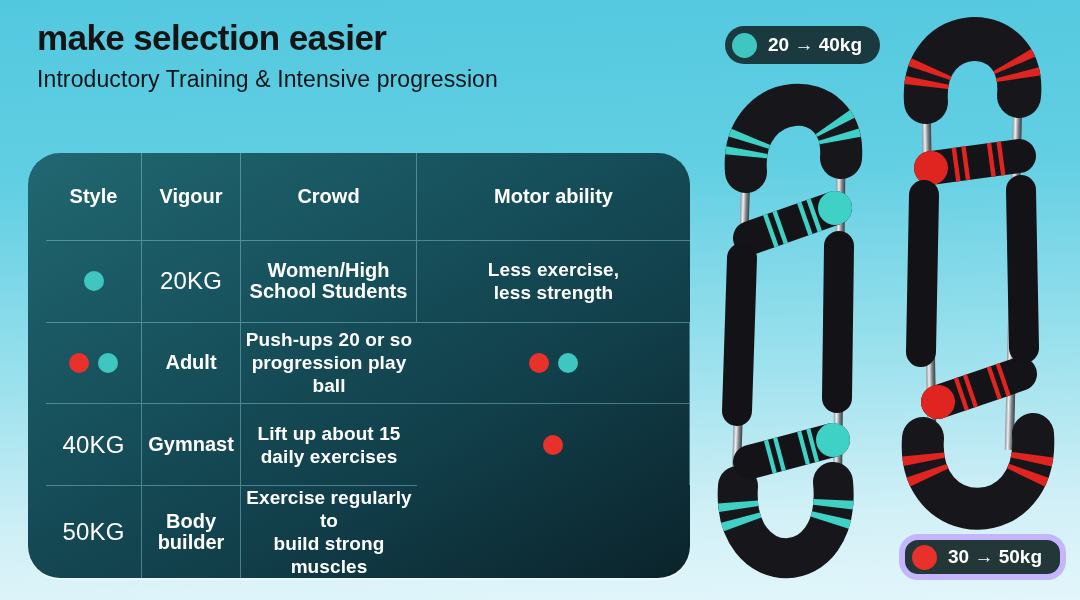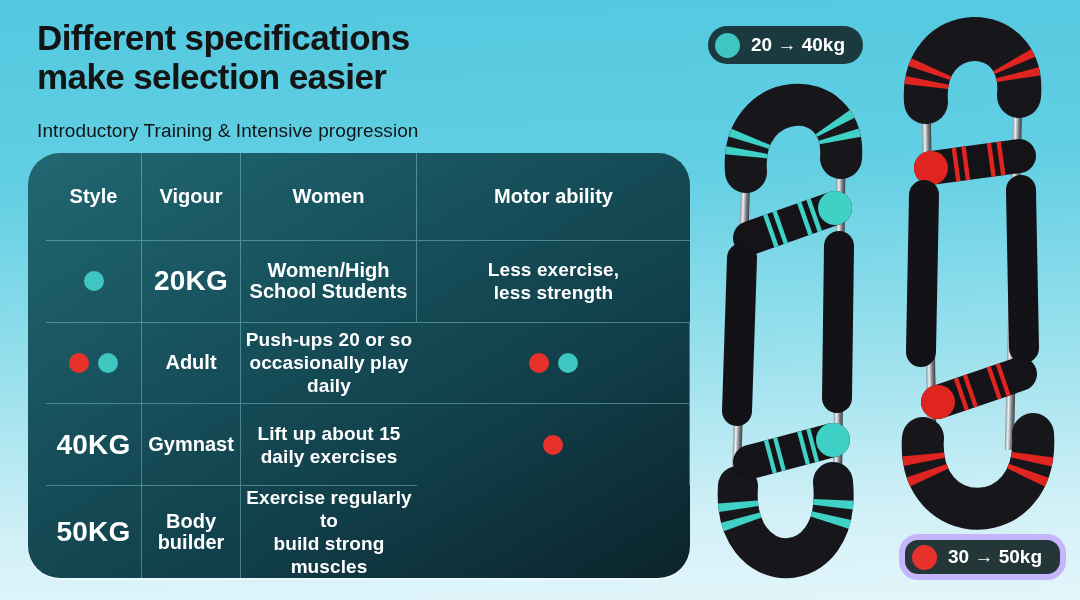--- a/index.html
+++ b/index.html
@@ -4,76 +4,75 @@
 <style>
   html,body{margin:0;padding:0;}
   body{
     width:1080px;height:600px;position:relative;overflow:hidden;
     font-family:"Liberation Sans", sans-serif;
     background:linear-gradient(178deg,#52C8DF 0%,#62CFE3 30%,#9FE2EE 62%,#D2F0F7 85%,#E2F6FB 100%);
   }
   .hero{position:absolute;left:37px;top:18px;}
   .hero-title{font-size:35px;line-height:39px;font-weight:800;color:#141414;letter-spacing:-0.6px;}
   .hero-title span{display:block;}
-  .hero-subtitle{margin-top:24px;font-size:19px;color:#101418;font-weight:400;letter-spacing:0.1px;}
+  .hero-subtitle{margin-top:9px;font-size:23px;color:#101418;font-weight:400;letter-spacing:0.1px;}
 
   .spec-table{
     position:absolute;left:28px;top:153px;width:644px;height:425px;
     border-radius:32px;overflow:hidden;
     background:linear-gradient(150deg,#216771 0%,#17525D 35%,#113F4A 65%,#0B232B 100%);
     box-shadow:0 2px 0 rgba(255,255,255,0.5);
     display:grid;
     grid-template-columns:96px 99px 176px 273px;
     grid-template-rows:87px 1fr 1fr 1fr 1fr;
     padding-left:18px;
   }
   .cell{
     display:flex;flex-direction:column;align-items:center;justify-content:center;
     color:#fff;text-align:center;
   }
   .br{border-right:1px solid rgba(150,220,226,0.42);}
   .bt{border-top:1px solid rgba(150,220,226,0.42);}
   .th{font-size:20px;font-weight:700;}
   .style-cell{flex-direction:row;gap:9px;}
   .dot{width:20px;height:20px;border-radius:50%;display:inline-block;}
-  .vigour{font-size:28px;font-weight:700;letter-spacing:0.2px;}
+  .vigour{font-size:24px;font-weight:400;letter-spacing:0.2px;}
   .crowd{font-size:20px;font-weight:700;line-height:21px;}
   .ability{font-size:19px;font-weight:700;line-height:23px;letter-spacing:0.1px;}
   .line{display:block;}
   .line:empty{display:none;}
 
   .badge{
     position:absolute;height:38px;border-radius:19px;
     display:flex;align-items:center;gap:11px;padding:0 18px 0 7px;
     color:#fff;font-size:19px;font-weight:700;white-space:nowrap;
   }
-  .badge-top{left:708px;top:26px;background:#1B3A40;}
+  .badge-top{left:725px;top:26px;background:#1B3A40;}
   .badge-bottom{left:899px;top:534px;background:#233638;border:6px solid #c4b5fd;height:34px;}
   .badge .bdot{width:25px;height:25px;border-radius:50%;flex:0 0 auto;}
 
   .product{position:absolute;}
   .product-left{left:683px;top:66px;}
   .product-right{left:878px;top:10px;}
 </style>
 </head>
 <body>
 
 <div class="hero">
   <div class="hero-title">
-    <span>Different specifications</span>
     <span>make selection easier</span>
   </div>
   <div class="hero-subtitle">Introductory Training &amp; Intensive progression</div>
 </div>
 
 <div class="spec-table">
 
   <div class="cell th br">Style</div>
   <div class="cell th br">Vigour</div>
-  <div class="cell th br">Women</div>
+  <div class="cell th br">Crowd</div>
   <div class="cell th">Motor ability</div>
 
   <div class="cell bt br style-cell">
       <span class="dot" style="background: rgb(63, 198, 192);"></span>
     </div>
   <div class="cell bt br vigour">20KG</div>
   <div class="cell bt br crowd">
     <span class="line">Women/High</span>
     <span class="line">School Students</span>
   </div>
@@ -85,21 +84,21 @@
   <div class="cell bt br style-cell">
       <span class="dot" style="background: rgb(232, 49, 43);"></span>
       <span class="dot" style="background: rgb(63, 198, 192);"></span>
     </div>
   <div class="cell bt br crowd">
     <span class="line">Adult</span>
 
   </div>
   <div class="cell bt ability">
     <span class="line">Push-ups 20 or so</span>
-    <span class="line">occasionally play daily</span>
+    <span class="line">progression play ball</span>
   </div>
 
   <div class="cell bt br style-cell">
       <span class="dot" style="background: rgb(232, 49, 43);"></span>
       <span class="dot" style="background: rgb(63, 198, 192);"></span>
     </div>
   <div class="cell bt br vigour">40KG</div>
   <div class="cell bt br crowd">
     <span class="line">Gymnast</span>
 

